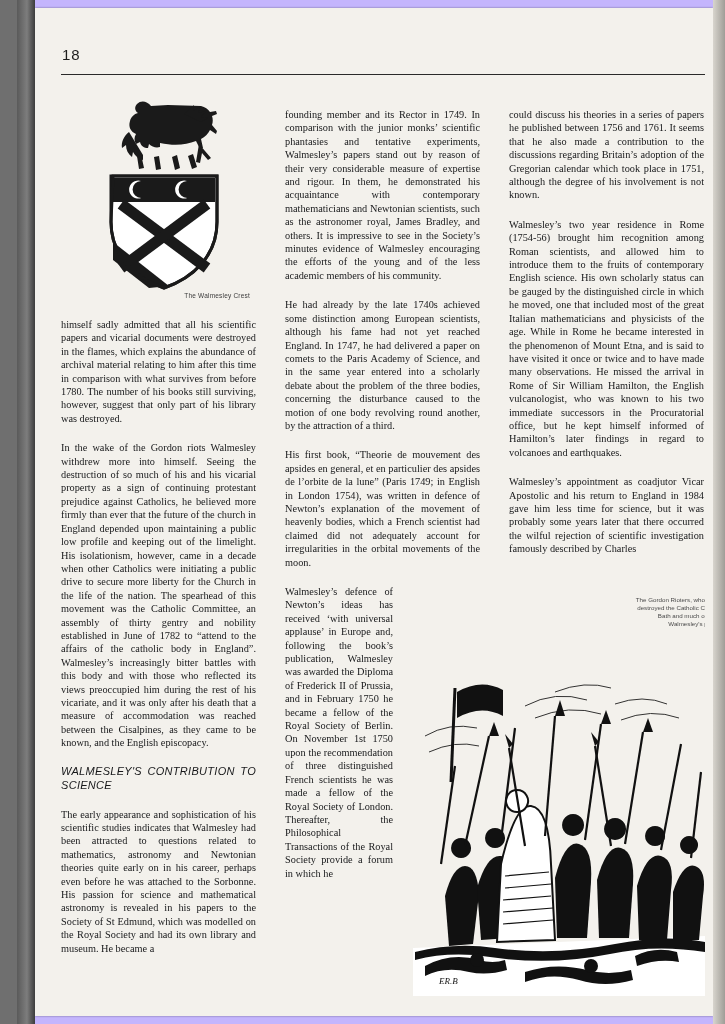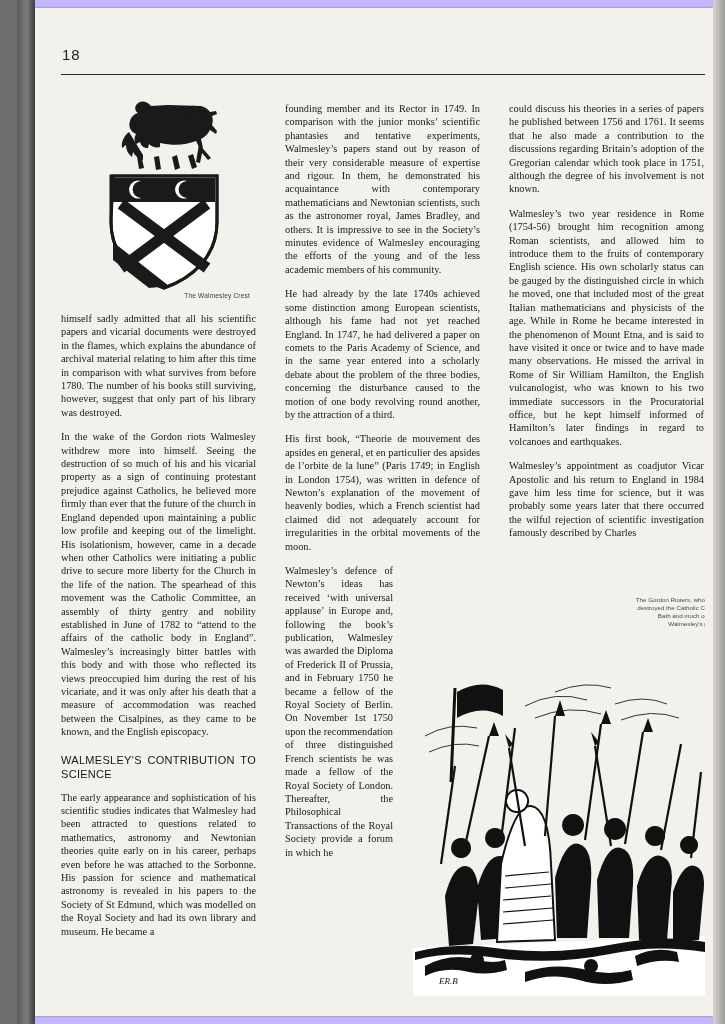--- a/index.html
+++ b/index.html
@@ -75,21 +75,21 @@
     color: #17181a;
     text-align: justify;
     -webkit-hyphens: auto;
     hyphens: auto;
   }
   #col1 { left: 26px; }
   #col2 { left: 250px; }
   #col3 { left: 474px; font-family: Liberation Serif, serif; }
 
   .col p {
-    margin: 10px 0 11px 0;
+    margin: 16px 0 11px 0;
   }
 
   
   .crest-block {
     width: 195px;
     height: 210px;
     position: relative;
     margin-bottom: 6px;
   }
   .crest-caption {
@@ -107,20 +107,21 @@
     top: 0px;
   }
 
   .section-head {
     font-family: "Liberation Sans", sans-serif;
     font-size: 11px;
     letter-spacing: 0.3px;
     color: #17181a;
     margin: 14px 0 5px 0;
     line-height: 14px;
+    font-style: italic;
   }
 
   
   .engraving {
     position: absolute;
     left: 370px;
     top: 588px;
     width: 300px;
     height: 400px;
     overflow: hidden;

